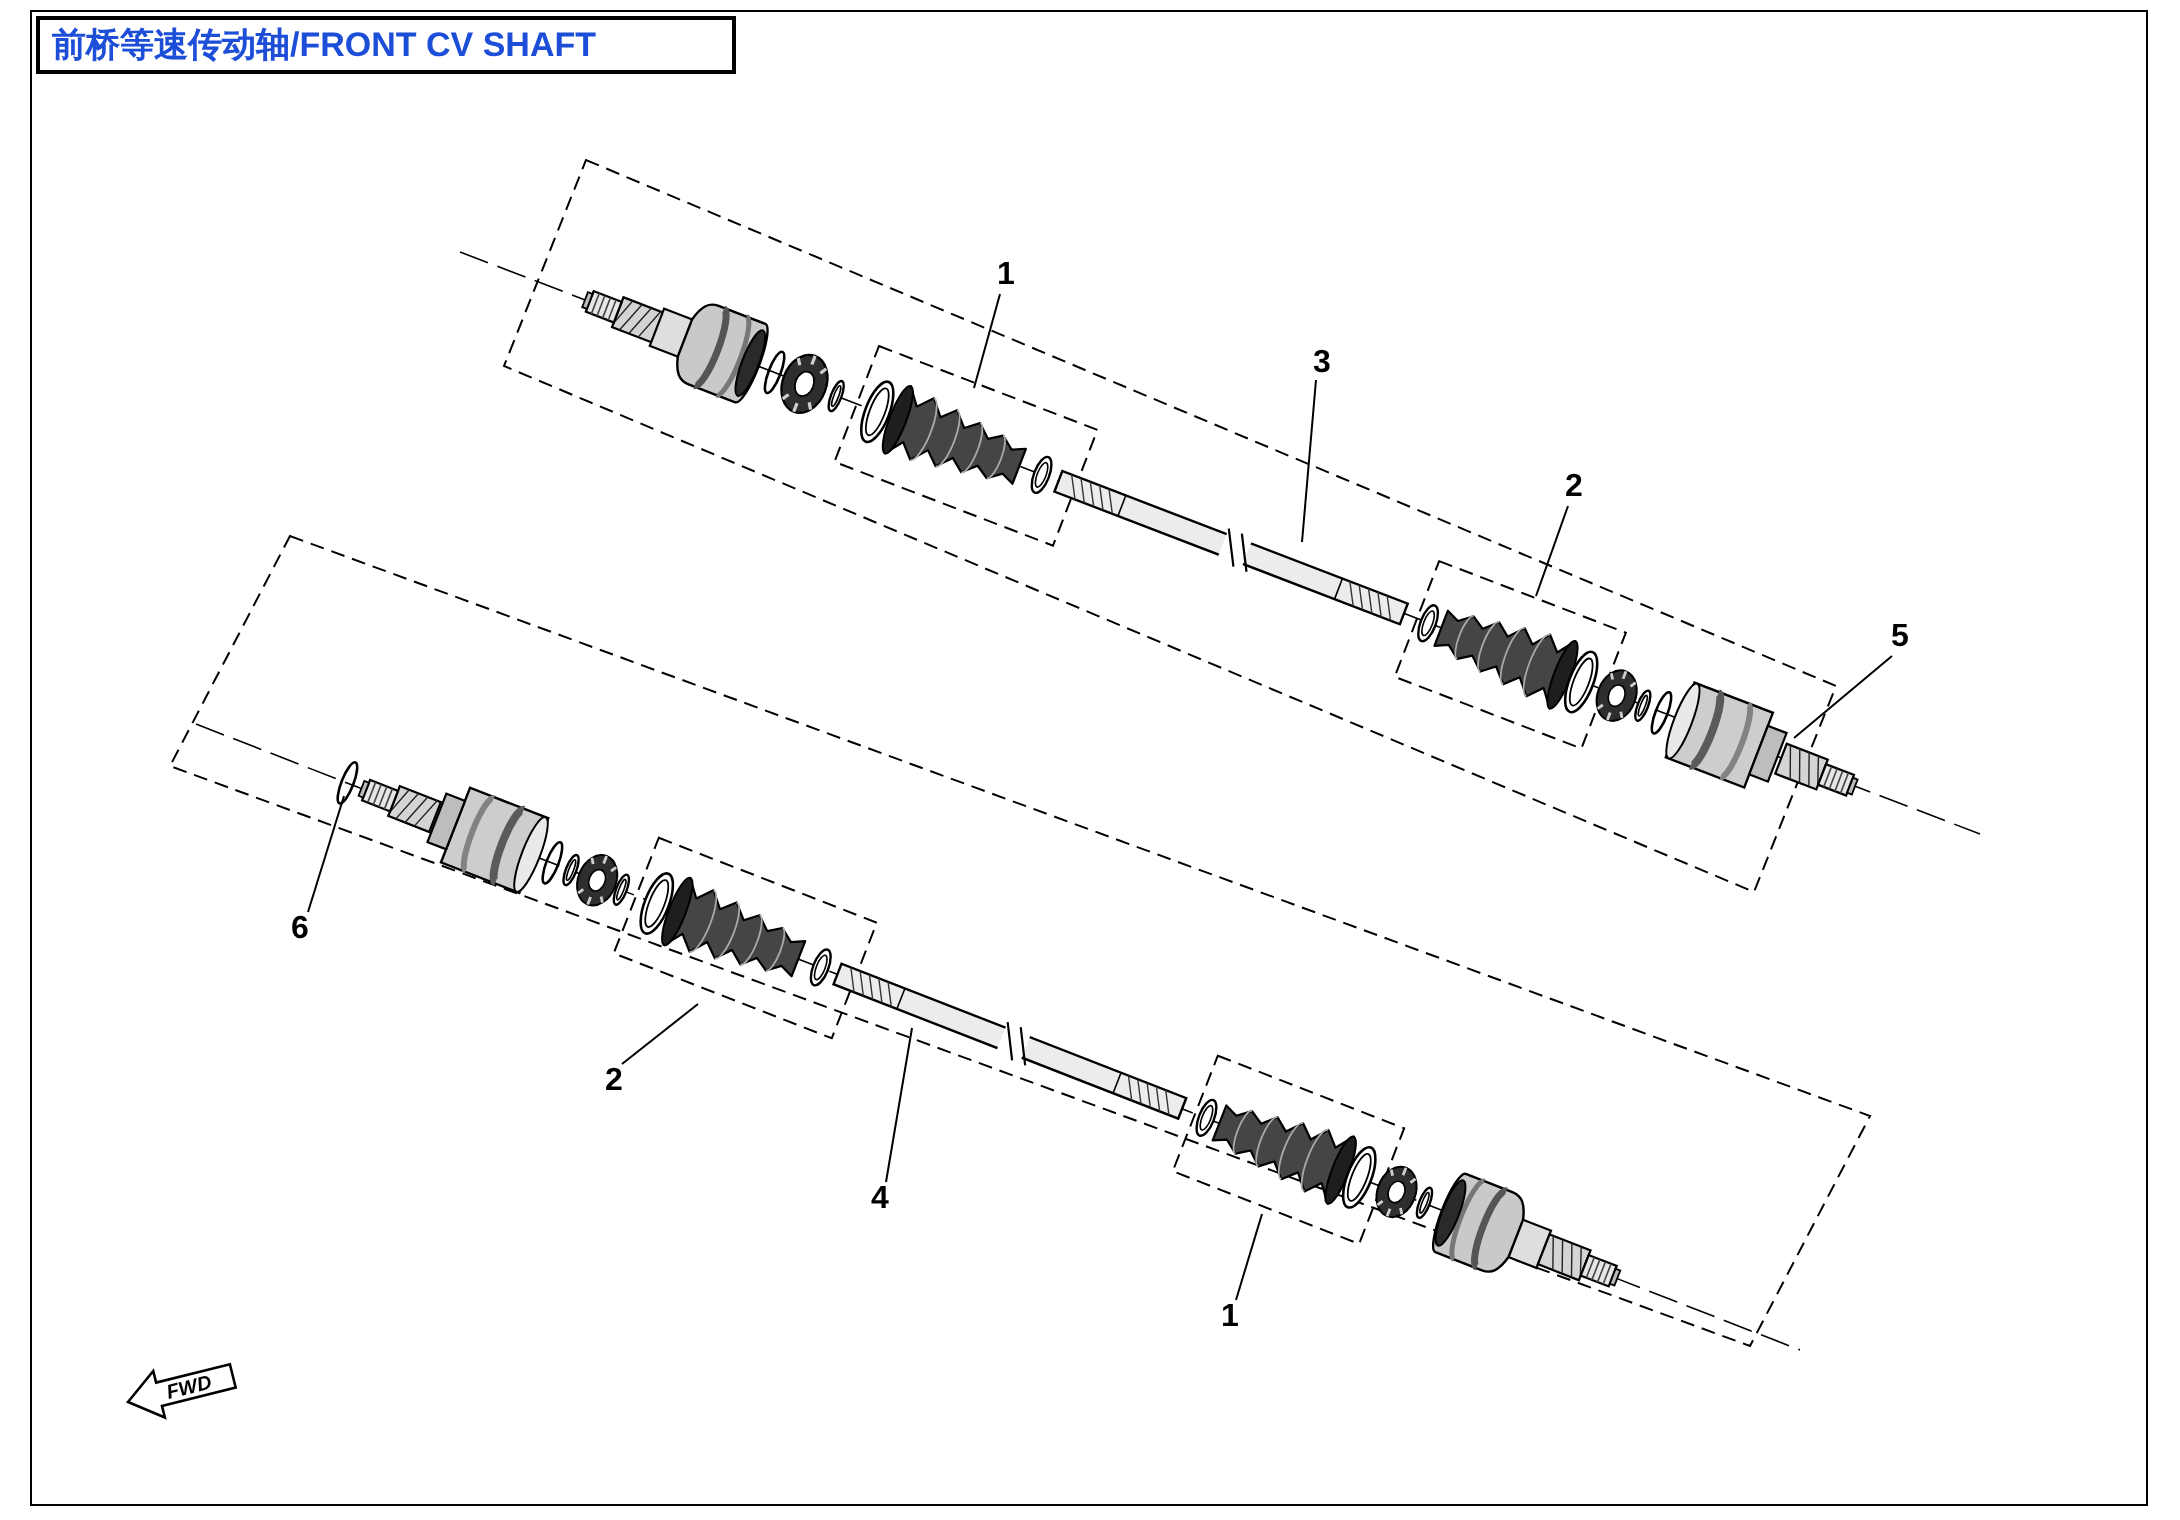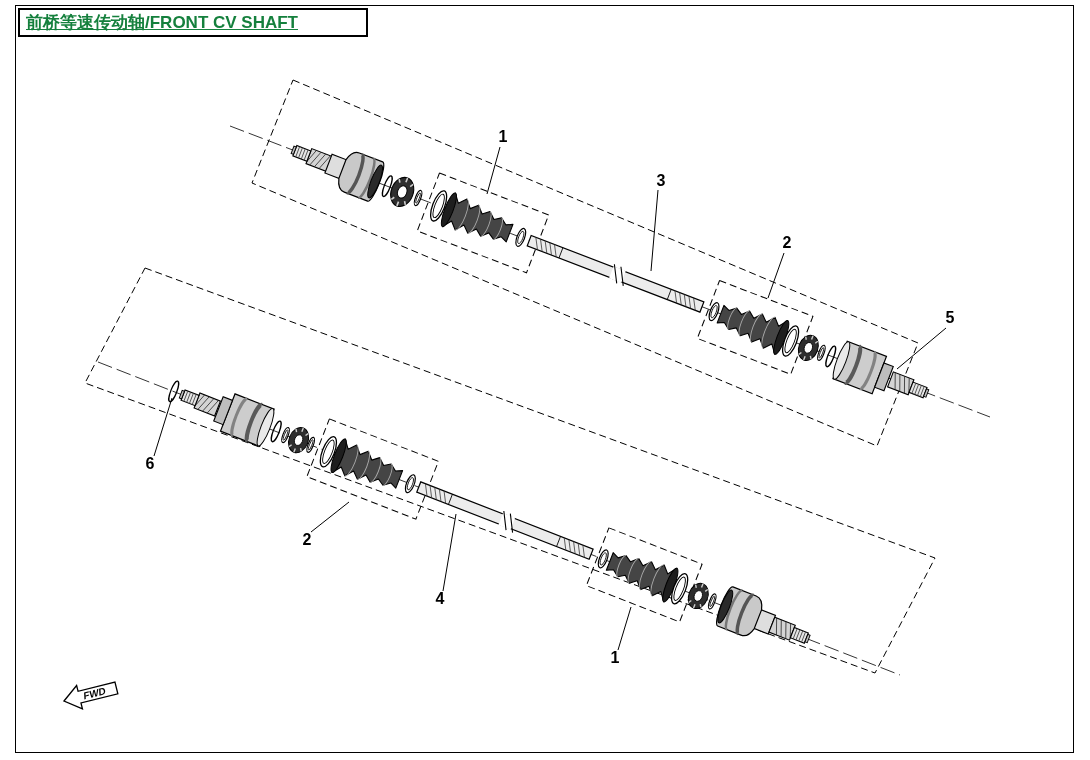--- a/index.html
+++ b/index.html
@@ -1,19 +1,19 @@
 <!DOCTYPE html>
 <html><head>
 <meta charset="utf-8">
 <style>
   * { margin:0; padding:0; box-sizing:border-box; }
   html,body { width:1090px; height:760px; background:#fff; font-family:"Liberation Sans",sans-serif; position:relative; overflow:hidden; }
   .frame { position:absolute; left:15px; top:5px; width:1059px; height:748px; border:1.2px solid #000; background:#fff; }
   .title-box { position:absolute; left:18px; top:8px; width:350px; height:29px; border:2px solid #000; background:#fff; display:flex; align-items:center; padding:0 6px; z-index:5; }
-  .title-text { font-size:17px; font-weight:bold; text-decoration:underline; white-space:nowrap; color:#15803d; }
+  .title-text { font-size:17px; font-weight:bold; white-space:nowrap; color:#1d4ed8; }
   svg.diagram { position:absolute; left:0; top:0; }
   .gbox { fill:none; stroke:#000; stroke-width:1; stroke-dasharray:7 4; }
   .leader { stroke:#000; stroke-width:1; fill:none; }
   .centerline { stroke:#000; stroke-width:0.8; fill:none; stroke-dasharray:15 5; }
   .callout-num { font-size:16px; font-weight:bold; fill:#000; text-anchor:middle; }
   .fwd-text { font-size:10px; font-weight:bold; font-style:italic; fill:#000; }
 </style>
 </head>
 <body>
 

